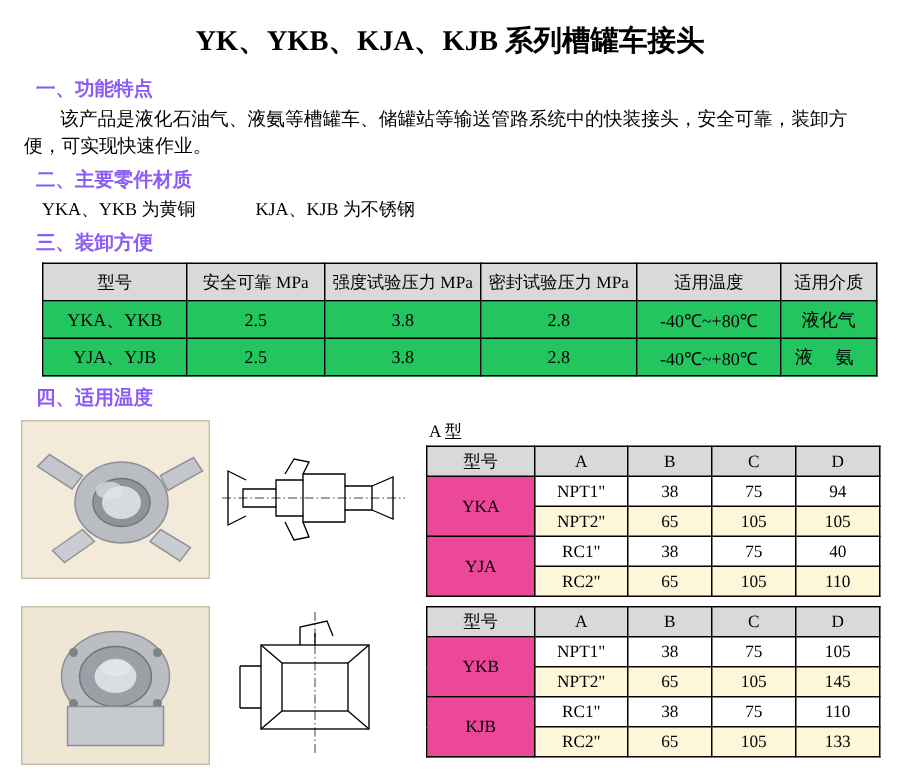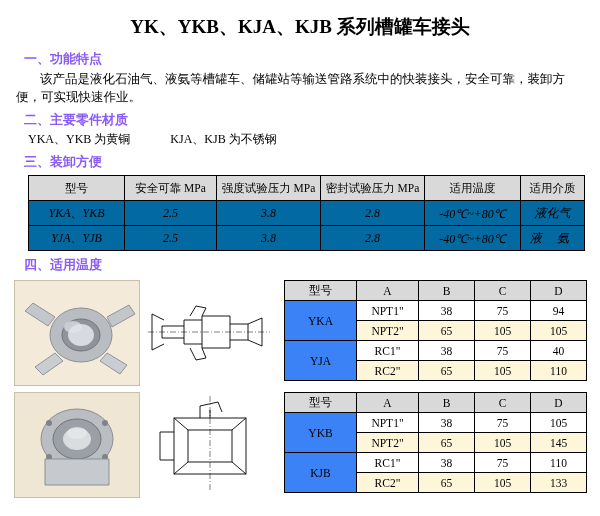--- a/index.html
+++ b/index.html
@@ -65,22 +65,21 @@
     text-align: center;
     font-size: 12px;
     height: 22px;
     padding: 1px 2px;
   }
   table.perf tr.head td {
     background: #d9d9d9;
     font-size: 11.5px;
   }
   table.perf tr.body td {
-    background: #0369a1;
-    font-style: italic;
+    background: #22c55e;
   }
   .wide-sp {
     letter-spacing: 6px;
   }
 
   
   .figs {
     margin-top: 6px;
     position: relative;
   }
@@ -126,21 +125,21 @@
     text-align: center;
     font-size: 11.5px;
     height: 19px;
     padding: 0 2px;
     font-family: "Liberation Serif", serif;
   }
   table.dim tr.head td {
     background: #d9d9d9;
   }
   table.dim td.modelcell {
-    background: #3b82f6;
+    background: #ec4899;
     font-family: Liberation Serif, serif;
   }
   table.dim td.val {
     background: #ffffff;
   }
   table.dim td.valy {
     background: #fdf6d8;
   }
 
   svg { display: block; }
@@ -236,20 +235,21 @@
             <path d="M46 68 L52 80 L62 78 L58 68"></path>
             <path d="M20 40 L8 34 L8 70 L20 64"></path>
           </g>
           <g stroke="#000" stroke-width="0.5" stroke-dasharray="6 2 1 2">
             <line x1="4" y1="52" x2="126" y2="52"></line>
           </g>
         </svg>
       </div>
 
       <div class="dim-block">
+        <div class="dim-label">A 型</div>
         <table class="dim">
           <colgroup>
             <col style="width:72px">
               <col style="width:62px">
               <col style="width:56px">
               <col style="width:56px">
               <col style="width:56px">
           </colgroup>
           <tbody>
               <tr class="head">

